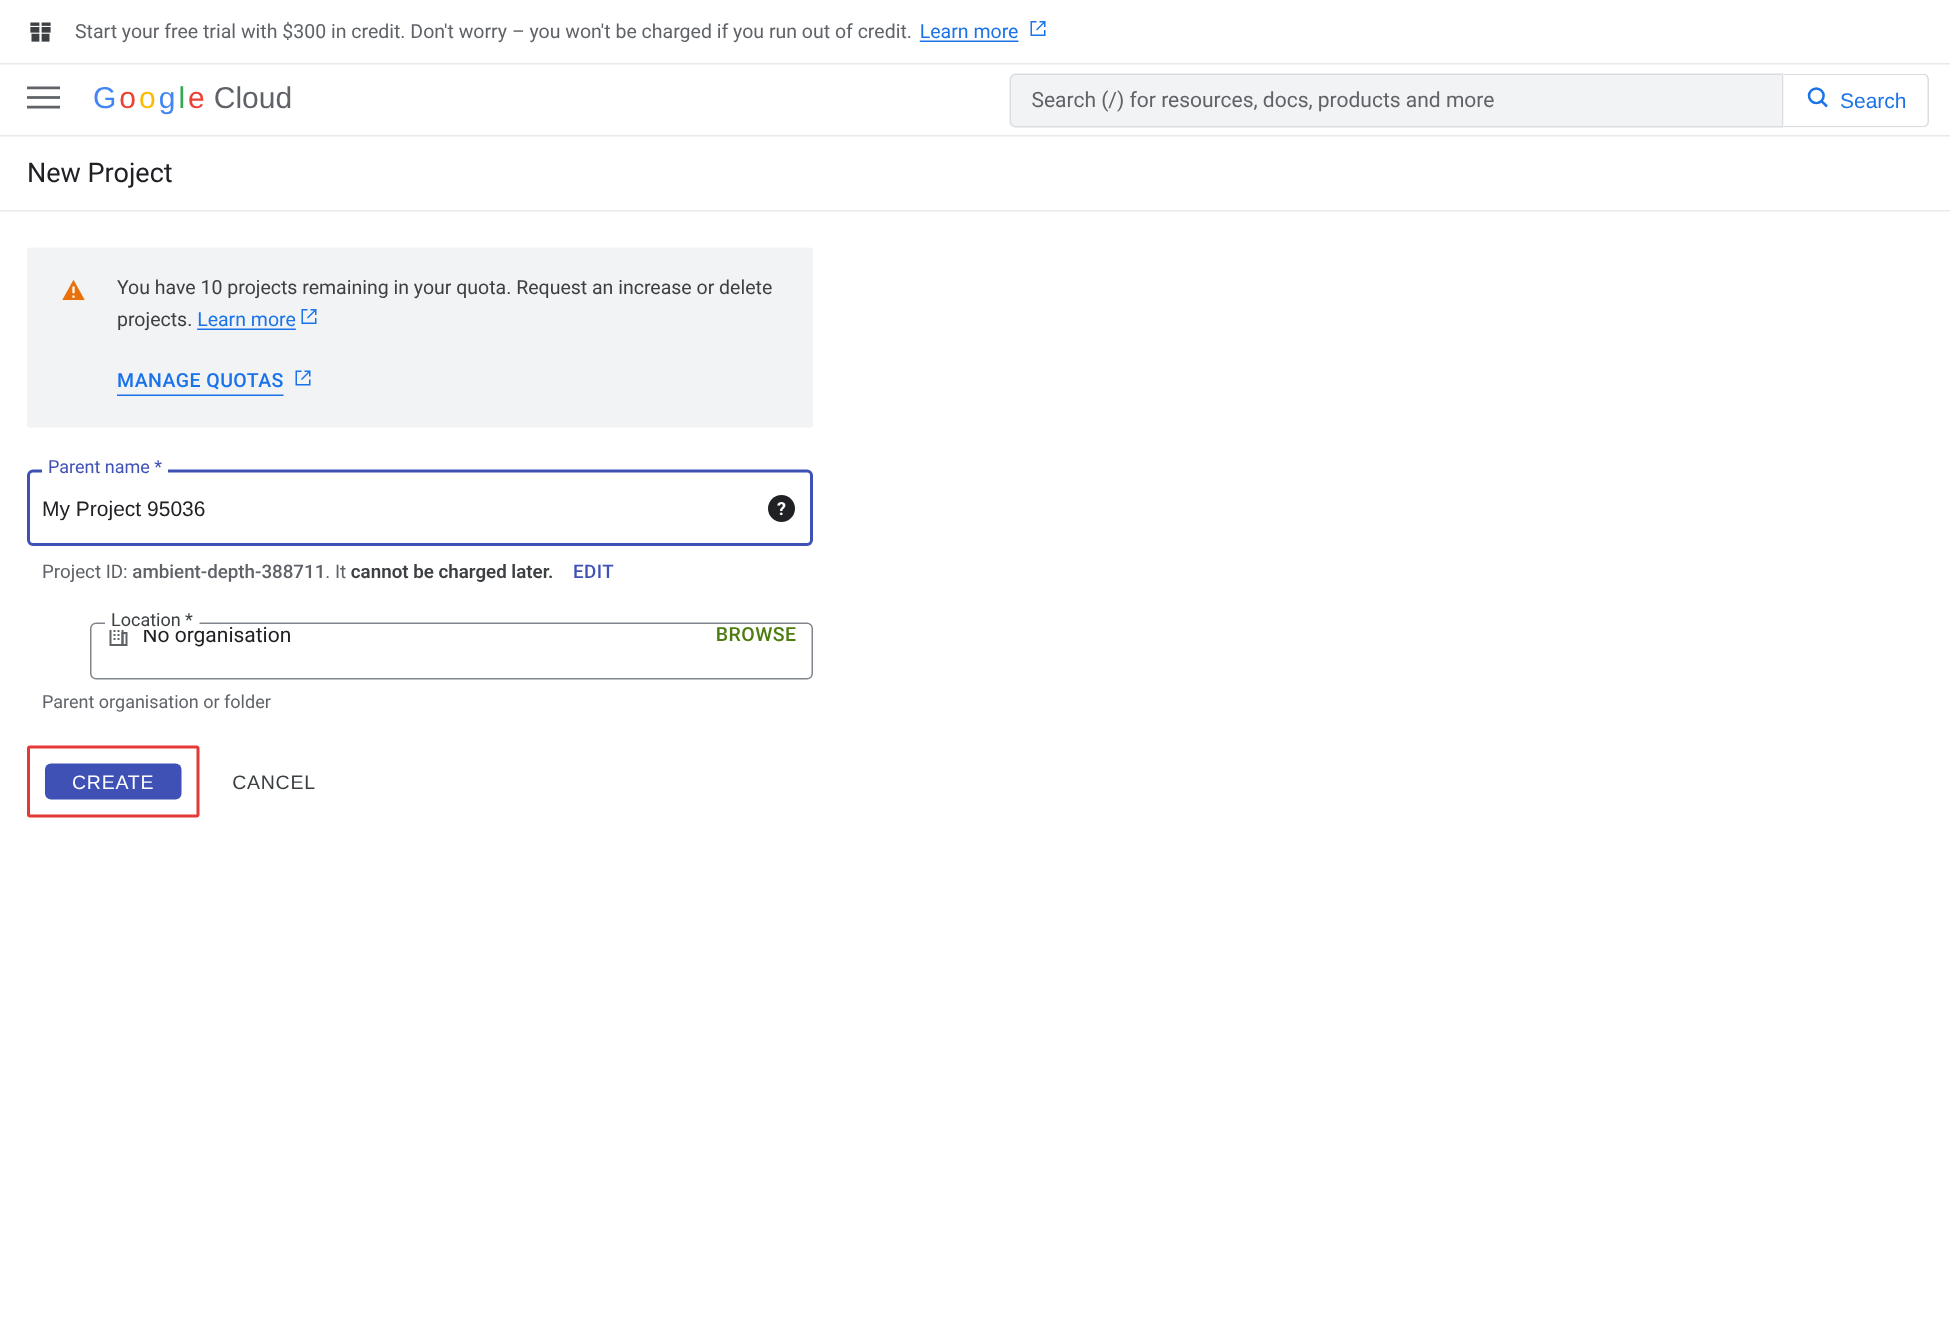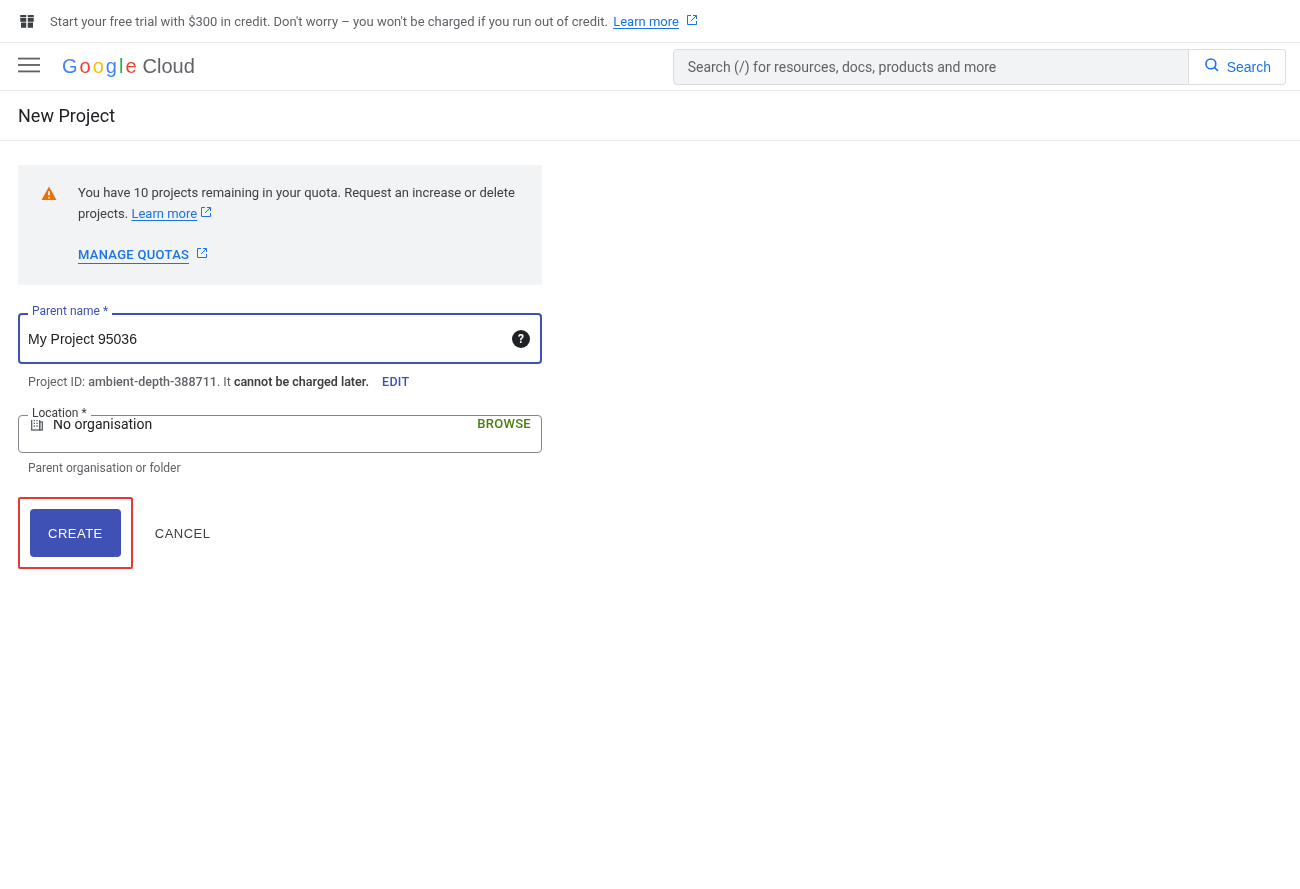--- a/index.html
+++ b/index.html
@@ -149,21 +149,21 @@
     font-size: 12.5px;
     color:#5f6368;
     margin-top: 10px;
     padding-left: 10px;
   }
   .helper .bold { color:#5f6368; font-weight:500; }
   .helper .nochange { font-weight:600; color:#3c4043; }
   .edit-link { color:#3f51b5; font-weight:500; margin-left: 10px; letter-spacing:.3px; cursor:pointer;}
 
   
-  .field-loc { position:relative; margin-top: 26px; }
+  .field-loc { position:relative; margin-top: 26px; margin-left: 42px; }
   .field-loc .outline {
     border: 1px solid #80868b;
     border-radius: 4px;
     height: 38px;
     display:flex;
     align-items:flex-start;
     padding: 0 10px;
   }
   .field-loc .label {
     position:absolute;
@@ -190,21 +190,21 @@
     border: 2px solid #e53935;
     padding: 10px;
     display:inline-flex;
     border-radius: 2px;
   }
   .btn-primary {
     background:#3f51b5;
     color:#fff;
     border:none;
     border-radius:4px;
-    height:48px;
+    height:24px;
     padding:0 18px;
     font-size:13px;
     font-weight:500;
     letter-spacing:.5px;
     cursor:pointer;
   }
   .btn-flat {
     background:none;
     border:none;
     color:#3c4043;

